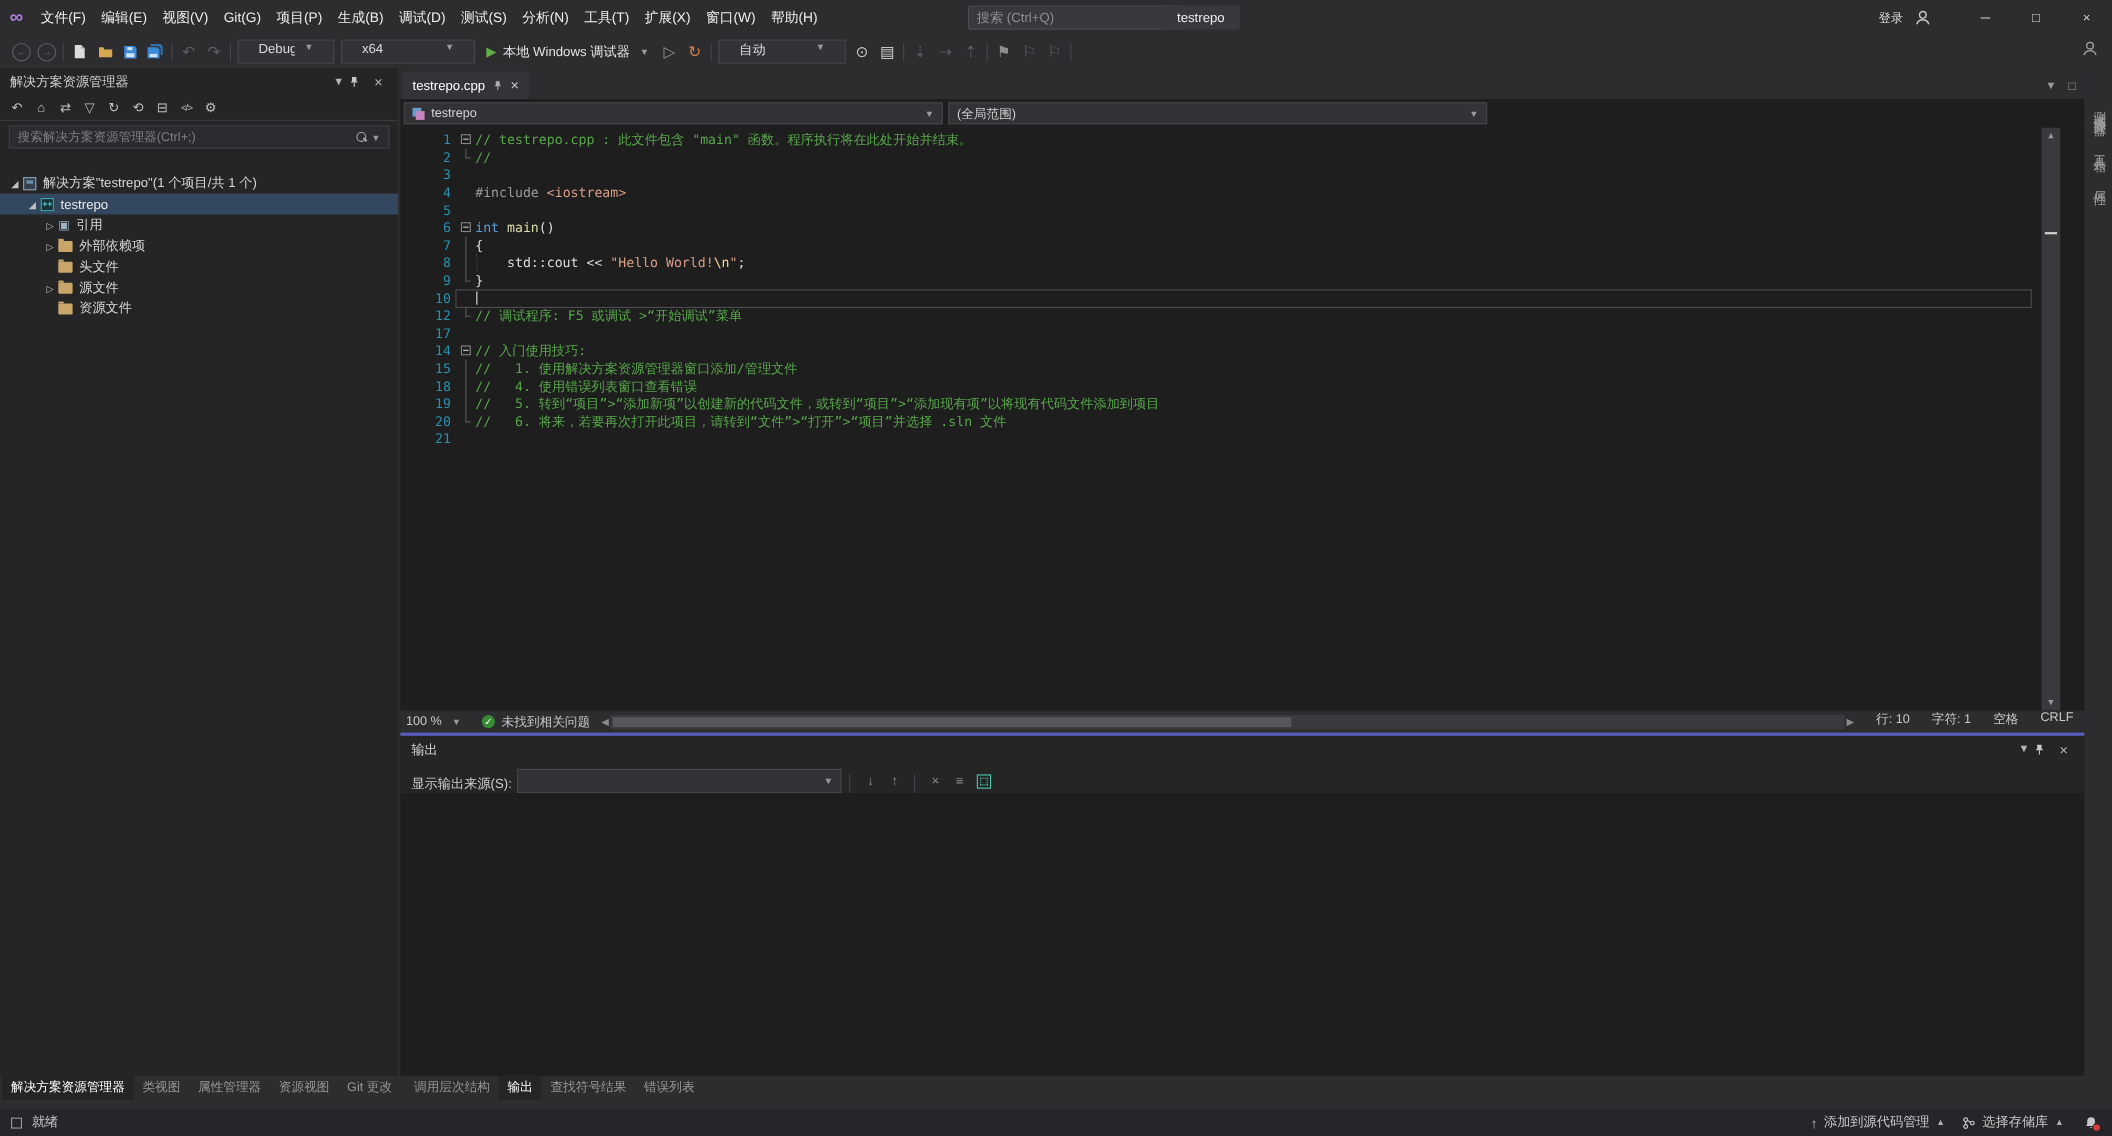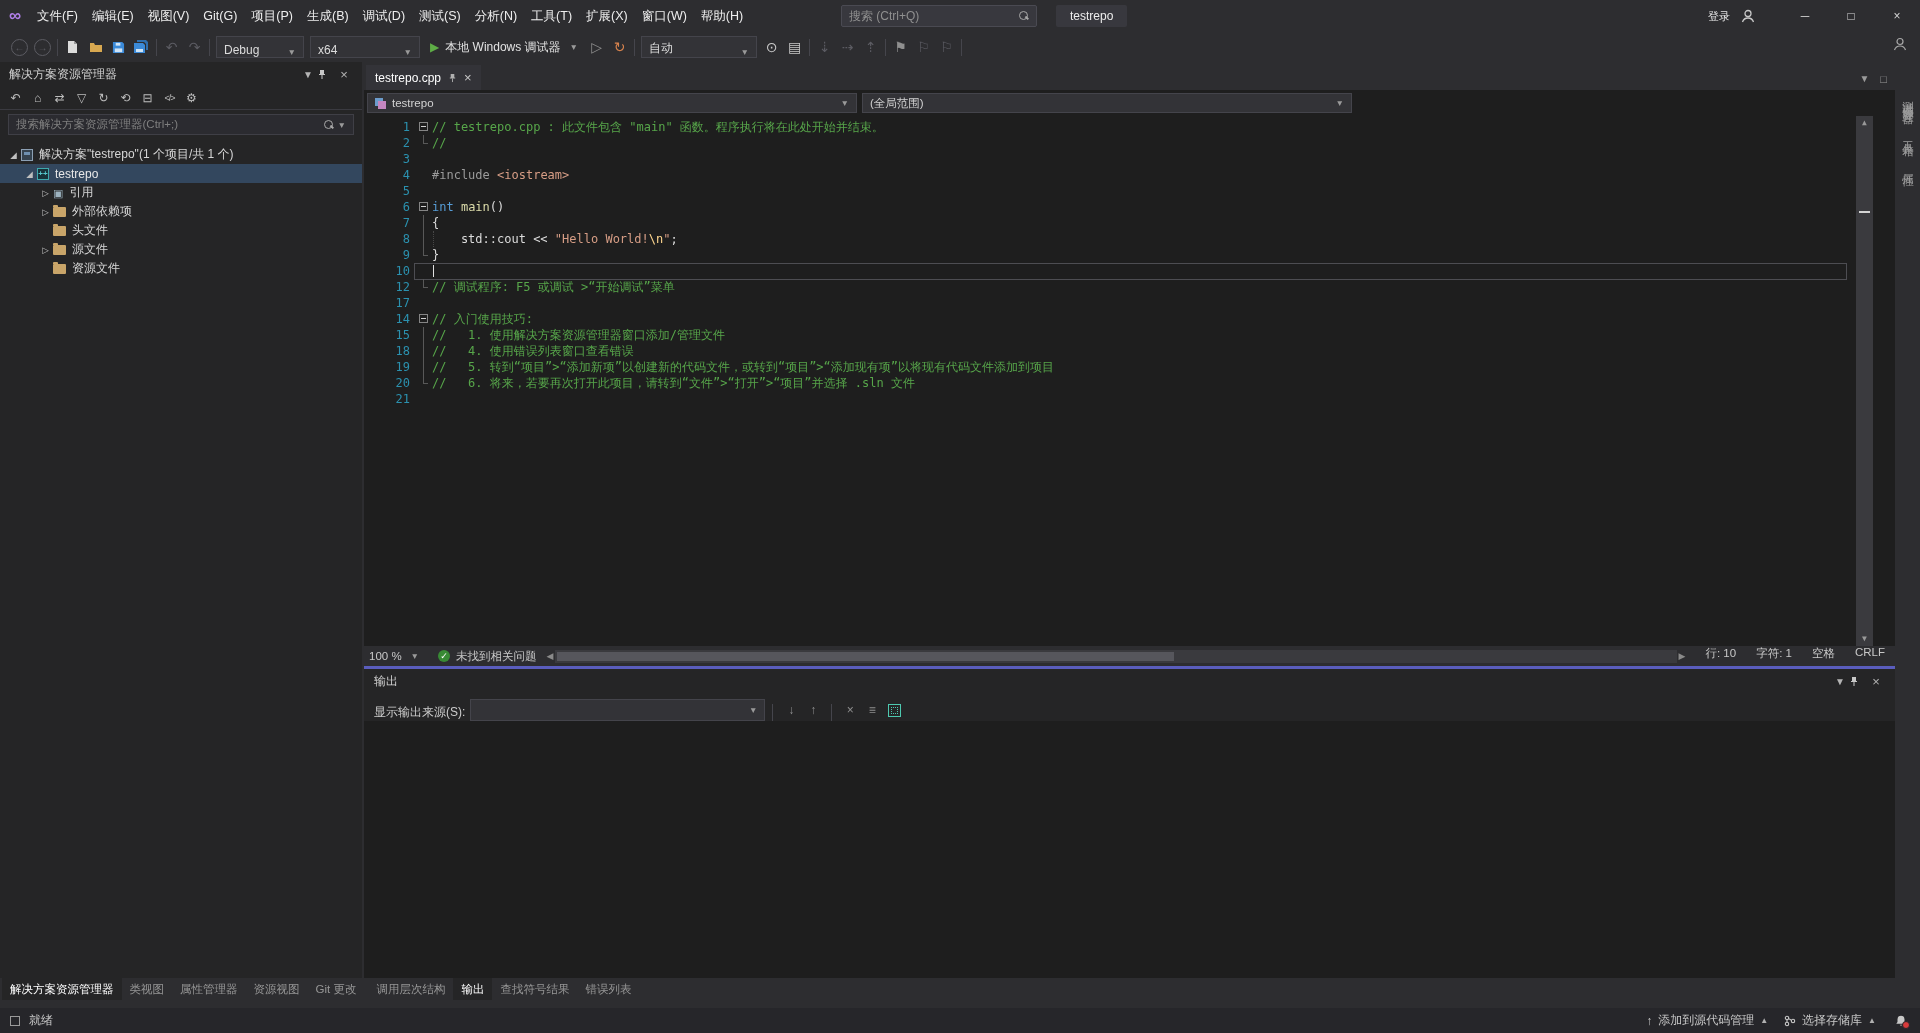--- a/index.html
+++ b/index.html
@@ -5,59 +5,59 @@
 *{margin:0;padding:0;box-sizing:border-box;cursor:default;user-select:none}
 html,body{width:1920px;height:1033px;overflow:hidden}
 body{background:#2d2d30;font-family:"Liberation Sans",sans-serif;font-size:12px;color:#cccccc}
 .app{position:relative;width:1920px;height:1033px;display:flex;flex-direction:column}
 
 
 .titlebar{flex:0 0 32px;height:32px;position:relative;display:flex;align-items:center;background:#2d2d30}
 .vs-logo{width:30px;text-align:center;color:#b07fe8;font-size:17px;font-weight:bold;line-height:32px}
 .menus{display:flex}
 .menu-item{padding:0 7px;line-height:32px;color:#eeeeee;font-size:12.5px;white-space:nowrap}
-.tb-search{position:absolute;left:841px;top:5px;width:196px;height:22px;background:#38383e;border:1px solid#4a4a52;border-radius:2px;display:flex;align-items:center;padding:0 7px;color:#8f8f8f;font-size:12px}
+.tb-search{position:absolute;left:880px;top:5px;width:196px;height:22px;background:#38383e;border:1px solid#4a4a52;border-radius:2px;display:flex;align-items:center;padding:0 7px;color:#8f8f8f;font-size:12px}
 .tb-search .sp{flex:1}
 .mag{width:10px;height:10px;position:relative;flex:0 0 10px}
 .mag::before{content:"";position:absolute;left:0;top:0;width:7px;height:7px;border:1.4px solid #a8a8a8;border-radius:50%}
 .mag::after{content:"";position:absolute;left:6px;top:6px;width:4px;height:1.6px;background:#a8a8a8;transform:rotate(45deg)}
 .tb-title-chip{position:absolute;left:1056px;top:5px;height:22px;background:#38383e;padding:0 14px;line-height:22px;color:#ececec;font-size:12px;border-radius:2px}
 .tb-right{position:absolute;right:0;top:0;height:32px;display:flex;align-items:center}
 .signin{color:#e4e4e4;margin-right:10px;font-size:11px}
 .person-ico{margin-right:26px}
 .win-btn{width:46px;height:32px;display:flex;align-items:center;justify-content:center;color:#d4d4d4;font-size:12px}
 
 
 .toolbar{flex:0 0 30px;height:30px;display:flex;align-items:center;padding:0 8px;position:relative;background:#2d2d30}
 .tb-ico{width:23px;height:23px;display:flex;align-items:center;justify-content:center;color:#c8c8c8;font-size:14px}
 .tb-ico.dis{color:#5c5c63}
 .tb-sep{width:1px;height:17px;background:#45454c;margin:0 3px}
 .nav-circle{width:17px;height:17px;border-radius:50%;border:1.5px solid #5c5c63;color:#5c5c63;display:flex;align-items:center;justify-content:center;font-size:10px;margin:0 3px}
-.combo{height:22px;background:#333337;border:1px solid #44444b;display:flex;align-items:flex-end;padding:0 7px;margin:0 3px;font-size:12px;color:#dcdcdc;white-space:nowrap}
+.combo{height:22px;background:#333337;border:1px solid #44444b;display:flex;align-items:flex-start;padding:0 18px;margin:0 3px;font-size:12px;color:#dcdcdc;white-space:nowrap}
 .combo .cv{flex:1;overflow:hidden}
 .chev{color:#9a9a9a;font-size:8.5px;margin-left:9px}
 .run-btn{display:flex;align-items:center;height:24px;padding:0 7px;color:#e2e2e2;white-space:nowrap}
 .play{color:#5ead46;font-size:12px;margin-right:6px}
 .feedback{position:absolute;right:12px;top:4px}
 
 
 .main{flex:1;display:flex;min-height:0}
 .sidebar{flex:0 0 364px;width:364px;background:#252526;display:flex;flex-direction:column;border-right:2px solid #2d2d30}
 .center{flex:1;display:flex;flex-direction:column;min-width:0}
 .right-strip{flex:0 0 25px;background:#2d2d30;display:flex;flex-direction:column;align-items:center;padding-top:30px;gap:26px}
 .v-tab{writing-mode:vertical-rl;font-size:11.5px;color:#9d9d9d;letter-spacing:2px;white-space:nowrap}
 
 
 .sb-header{height:24px;display:flex;align-items:center;padding:0 9px;color:#cfcfcf;font-size:12px}
 .sb-header .sp{flex:1}
 .sb-hico{width:18px;text-align:center;color:#b4b4b4;font-size:10px}
 .sb-tools{height:24px;display:flex;align-items:center;gap:1px;padding:0 5px;border-bottom:1px solid #3a3a40}
 .sb-tool{width:21px;height:20px;display:flex;align-items:center;justify-content:center;color:#bdbdbd;font-size:12px}
 .sb-tool.code{font-size:9px;letter-spacing:-1px}
-.sb-search{margin:4px 8px 7px 8px;height:21px;background:#2b2b30;border:1px solid #3f3f46;display:flex;align-items:center;padding:0 7px;color:#7f7f7f;font-size:11.5px}
+.sb-search{margin:4px 8px 19px 8px;height:21px;background:#2b2b30;border:1px solid #3f3f46;display:flex;align-items:center;padding:0 7px;color:#7f7f7f;font-size:11.5px}
 .sb-search .sp{flex:1}
 .tree{flex:1;padding-top:3px;overflow:hidden}
 .tree-row{height:19px;display:flex;align-items:center;font-size:12px;color:#d6d6d6;white-space:nowrap}
 .tree-row.selected{background:#33475e;color:#e8e8e8}
 .tw-arrow{width:15px;flex:0 0 15px;text-align:center;color:#c0c0c0;font-size:8.5px}
 .folder-ico{width:13px;height:10px;background:#c9a569;border-radius:1px;position:relative;margin-right:6px;flex:0 0 13px}
 .folder-ico::before{content:"";position:absolute;top:-2px;left:0;width:5px;height:2px;background:#c9a569;border-radius:1px 1px 0 0}
 .proj-ico{width:12px;height:12px;border:1px solid #3fa9ad;color:#56c7ce;font-size:8px;font-weight:bold;line-height:10px;text-align:center;margin-right:6px;background:#17333a;flex:0 0 12px}
 .sol-ico{width:12px;height:12px;border:1px solid #8ca0b4;background:#35424e;margin-right:6px;flex:0 0 12px;position:relative}
 .sol-ico::after{content:"";position:absolute;left:2px;top:2px;width:6px;height:3px;background:#6e8faf}
@@ -215,21 +215,21 @@
         </svg>
     </span>
     <span class="tb-sep"></span>
     <span class="tb-ico dis">↶</span>
     <span class="tb-ico dis">↷</span>
     <span class="tb-sep"></span>
     <div class="combo" style="width:88px">
       <span class="cv">Debug</span>
         <span class="chev">▼</span>
     </div>
-    <div class="combo" style="width:110px">
+    <div class="combo" style="width:122px">
       <span class="cv">x64</span>
         <span class="chev">▼</span>
     </div>
     <div class="run-btn">
       <span class="play">▶</span>
       <span>本地 Windows 调试器</span>
       <span class="chev">▼</span>
     </div>
     <span class="tb-ico" style="color:#8a8a8a">▷</span>
     <span class="tb-ico" style="color:#d6824d">↻</span>

